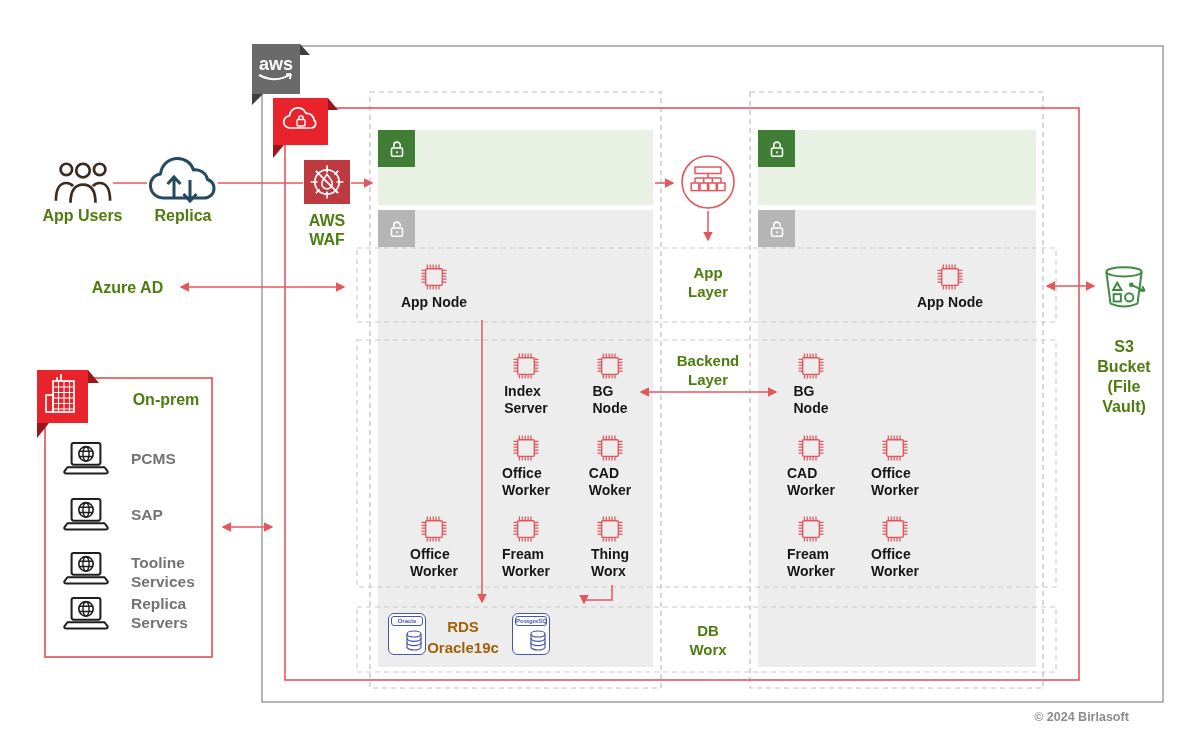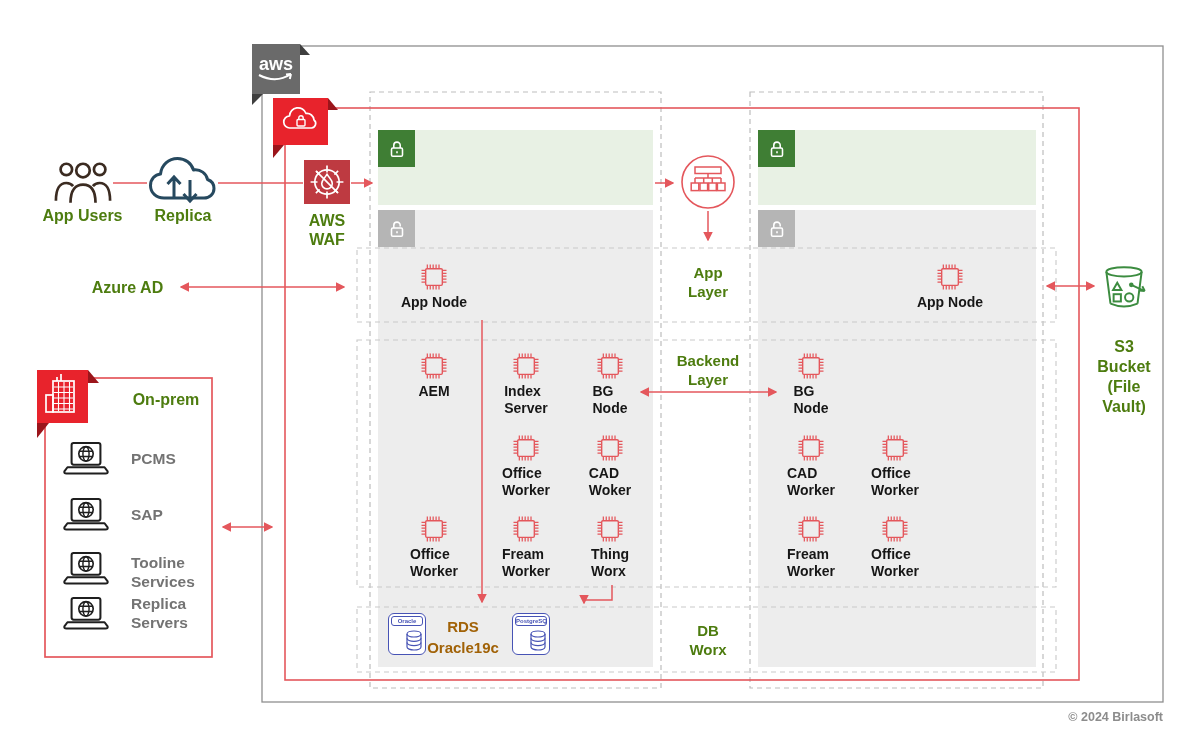--- a/index.html
+++ b/index.html
@@ -22,21 +22,21 @@
            display:flex;align-items:center;justify-content:center;}
   .db-icon{position:absolute;width:38px;height:42px;border:1.5px solid #4753B5;border-radius:6px;
            background:#fff;box-sizing:border-box;}
   .db-name{display:block;font-size:6px;font-weight:bold;color:#4753B5;border:1px solid #4753B5;
            border-radius:3px;margin:2px 2px 0 2px;padding:1px 0;text-align:center;overflow:hidden;white-space:nowrap;}
   .db-cyl{position:absolute;right:2px;bottom:1px;}
   .dblabel{position:absolute;font-weight:bold;font-size:15px;line-height:21px;color:#a16207;
            text-align:center;white-space:pre-line;}
   .onprem-item-lbl{position:absolute;left:131px;font-weight:bold;font-size:15.5px;line-height:19px;
            color:#737373;text-align:left;white-space:pre-line;width:85px;}
-  .copyright{position:absolute;left:1000px;top:710px;width:163px;text-align:right;
+  .copyright{position:absolute;left:1000px;top:710px;width:163px;text-align:center;
            font-size:12.5px;font-weight:bold;color:#8C8C8C;}
 </style>
 </head>
 <body>
 
 <div id="canvas">
 
   <svg id="wires" width="1200" height="750" viewBox="0 0 1200 750">
     <defs>
       <marker id="arr" viewBox="0 0 10 10" refX="8.5" refY="5" markerWidth="6.5" markerHeight="6.5" orient="auto-start-reverse">
@@ -226,26 +226,20 @@
 Layer</div>
   <div class="lbl layer-lbl" style="left:668px;top:621px;width:80px">DB
 Worx</div>
 
   <div class="node" style="left:389px;top:262px">
     <svg class="chip" viewBox="0 0 36 36">
         <use href="#sym-chip"></use>
       </svg>
     <div class="nlabel">App Node</div>
   </div>
-  <div class="node" style="left:389px;top:351px">
-    <svg class="chip" viewBox="0 0 36 36">
-        <use href="#sym-chip"></use>
-      </svg>
-    <div class="nlabel">AEM</div>
-  </div>
   <div class="node" style="left:481px;top:351px">
     <svg class="chip" viewBox="0 0 36 36">
         <use href="#sym-chip"></use>
       </svg>
     <div class="nlabel">Index
 Server</div>
   </div>
   <div class="node" style="left:565px;top:351px">
     <svg class="chip" viewBox="0 0 36 36">
         <use href="#sym-chip"></use>

